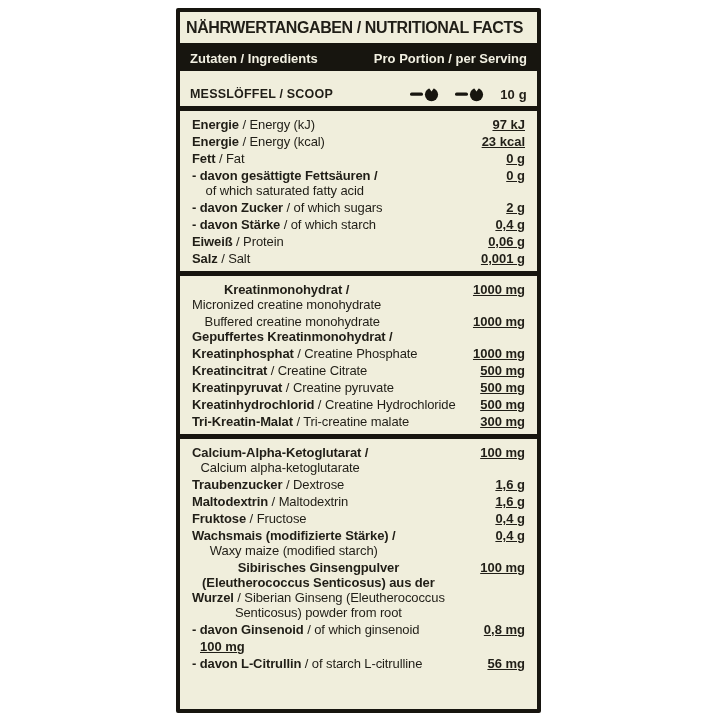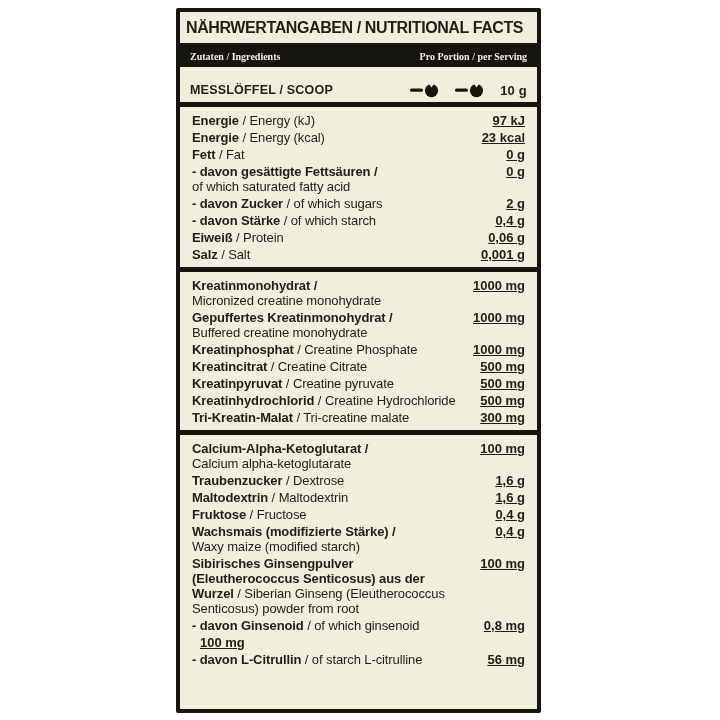--- a/index.html
+++ b/index.html
@@ -31,22 +31,21 @@
     border-bottom: 4px solid var(--ink, #17150f);
   }
   .header-bar {
     background: var(--ink, #17150f);
     color: var(--bar_text, #f2f0e2);
     display: flex;
     justify-content: space-between;
     align-items: center;
     padding: 4px 10px 5px;
     font-weight: bold;
-    font-size: 10px;
-    font-family: Liberation Serif, serif;
+    font-size: 13px;
   }
   .scoop-row {
     display: flex;
     justify-content: space-between;
     align-items: center;
     padding: 15px 10px 4px;
     border-bottom: 5px solid var(--ink, #17150f);
     font-weight: bold;
     font-size: 12.5px;
     letter-spacing: 0.2px;
@@ -55,20 +54,21 @@
   .scoop-val svg { display: block; }
   .sections { display: flex; flex-direction: column; flex: 1; }
   .section { padding: 5px 0 4px; }
   .section.divided { border-bottom: 5px solid var(--ink, #17150f); }
   .section.grow { flex: 1; }
   .row {
     display: flex;
     justify-content: space-between;
     align-items: flex-start;
     padding: 1px 12px;
+    text-align: center;
   }
   .row-text { font-size: 13px; line-height: 15px; letter-spacing: -0.1px; }
   .row-text .b { font-weight: bold; }
   .row-value {
     font-weight: bold;
     font-size: 13px;
     line-height: 15px;
     white-space: nowrap;
     padding-left: 8px;
     text-decoration: underline;
@@ -157,22 +157,22 @@
       <div class="section divided">
         <div class="row">
           <div class="row-text">
             <div><span class="b">Kreatinmonohydrat /</span></div>
             <div><span>Micronized creatine monohydrate</span></div>
           </div>
           <div class="row-value">1000 mg</div>
         </div>
         <div class="row">
           <div class="row-text">
+            <div><span>Buffered creatine monohydrate</span></div>
             <div><span class="b">Gepuffertes Kreatinmonohydrat /</span></div>
-            <div><span>Buffered creatine monohydrate</span></div>
           </div>
           <div class="row-value">1000 mg</div>
         </div>
         <div class="row">
           <div class="row-text">
             <div><span class="b">Kreatinphosphat</span><span> / Creatine Phosphate</span></div>
           </div>
           <div class="row-value">1000 mg</div>
         </div>
         <div class="row">

